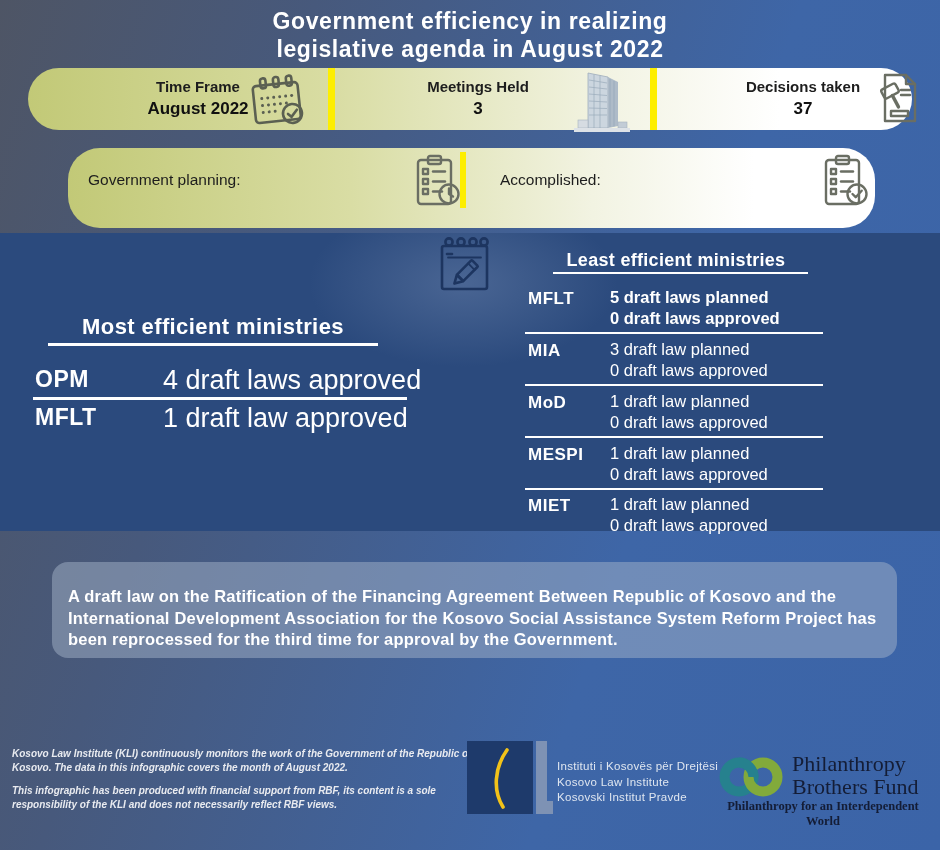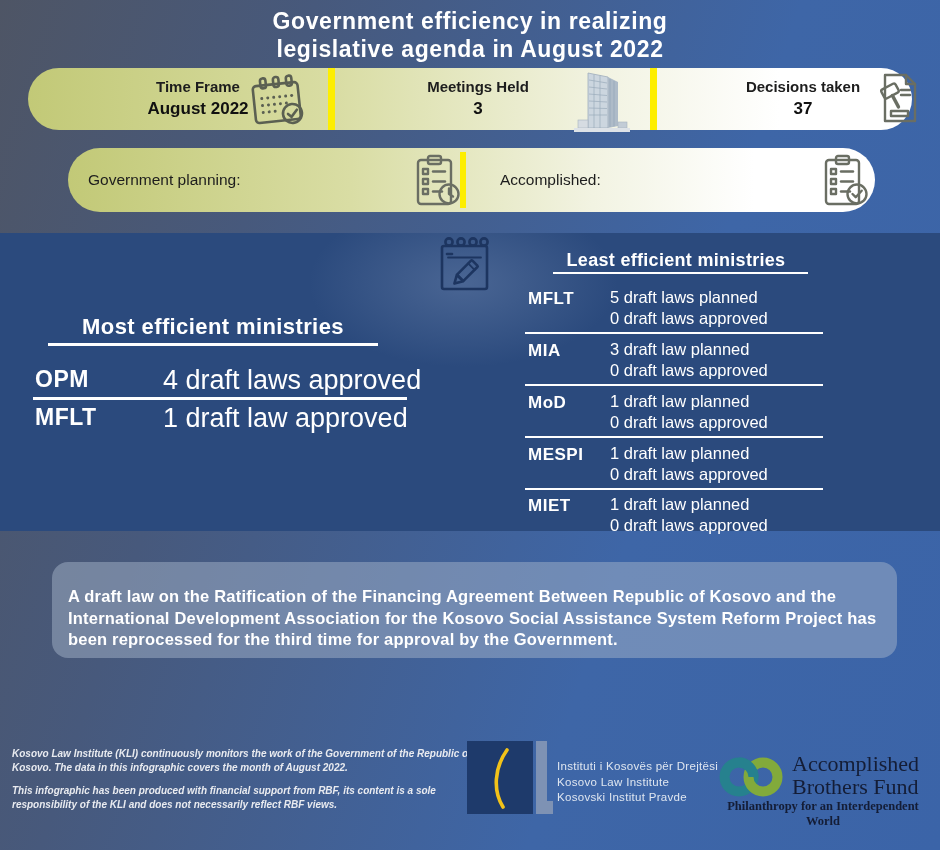--- a/index.html
+++ b/index.html
@@ -9,21 +9,21 @@
   .abs { position:absolute; }
 
   
   .title { left:0; right:0; top:7px; text-align:center; color:#ffffff; font-weight:bold;
            font-size:23px; line-height:28px; letter-spacing:0.6px; }
 
   
   .pill { background:linear-gradient(90deg,#c2c977 0%,#d9dda4 35%,#f2f3e2 65%,#ffffff 85%);
           border-radius:32px; }
   .bar1 { left:28px; top:68px; width:884px; height:62px; }
-  .bar2 { left:68px; top:148px; width:807px; height:64px; }
+  .bar2 { left:68px; top:148px; width:807px; height:80px; }
   .ydiv { background:#fdee00; width:7px; }
   .stat-label { color:#1d1d1d; font-size:15px; text-align:center;font-weight:bold; }
   .stat-value { color:#111; font-size:17px; font-weight:bold; text-align:center; margin-top:4px; }
   .plan-label { color:#1d1d1d; font-size:15.5px; }
   .plan-value { color:#111; font-size:16px; font-weight:bold; text-align:center; line-height:19px; }
   .icon svg { display:block; }
 
   
   .band { left:0; top:233px; width:940px; height:298px; background:#2b4a7d;
           background:radial-gradient(ellipse 220px 120px at 463px 50px, rgba(99,124,166,0.55), rgba(43,74,125,0) 70%), #2b4a7d; }
@@ -201,21 +201,21 @@
 <div class="abs white most-min" style="left:35px; top:366px;">OPM</div>
 <div class="abs white most-res" style="left:163px; top:365px;">4 draft laws approved</div>
 <div class="abs rule" style="left:33px; top:397px; width:374px;"></div>
 <div class="abs white most-min" style="left:35px; top:404px;">MFLT</div>
 <div class="abs white most-res" style="left:163px; top:403px;">1 draft law approved</div>
 
 <div class="abs white least-head">Least efficient ministries</div>
 <div class="abs rule" style="left:553px; top:272px; width:255px; height:2px;"></div>
 
 <div class="abs white l-min" style="top:289px;">MFLT</div>
-<div class="abs white l-det" style="top:287px;">
+<div class="abs white l-det" style="top:287px;font-weight:bold;">
   <div>5 draft laws planned</div>
   <div>0 draft laws approved</div>
 </div>
 <div class="abs rule" style="left:525px; top:332px; width:298px; height:2px;"></div>
 
 <div class="abs white l-min" style="top:341px;">MIA</div>
 <div class="abs white l-det" style="top:339px;">
   <div>3 draft law planned</div>
   <div>0 draft laws approved</div>
 </div>
@@ -262,16 +262,16 @@
 </div>
 
 <div class="abs icon" style="left:712px; top:755px;">
   <svg width="80" height="44" viewBox="0 0 80 44" fill="none">
     <circle cx="27" cy="22" r="14.5" stroke="#26818e" stroke-width="10"></circle>
     <circle cx="51" cy="22" r="14.5" stroke="#82aa3b" stroke-width="10"></circle>
     <path d="M27,7.5 A14.5,14.5 0 0 1 41.5,22" stroke="#26818e" stroke-width="10"></path>
   </svg>
 </div>
 <div class="abs rbf-name">
-  <div>Accomplished</div>
+  <div>Philanthropy</div>
   <div>Brothers Fund</div>
 </div>
 <div class="abs rbf-tag">Philanthropy for an Interdependent World</div>
 
 </body></html>

